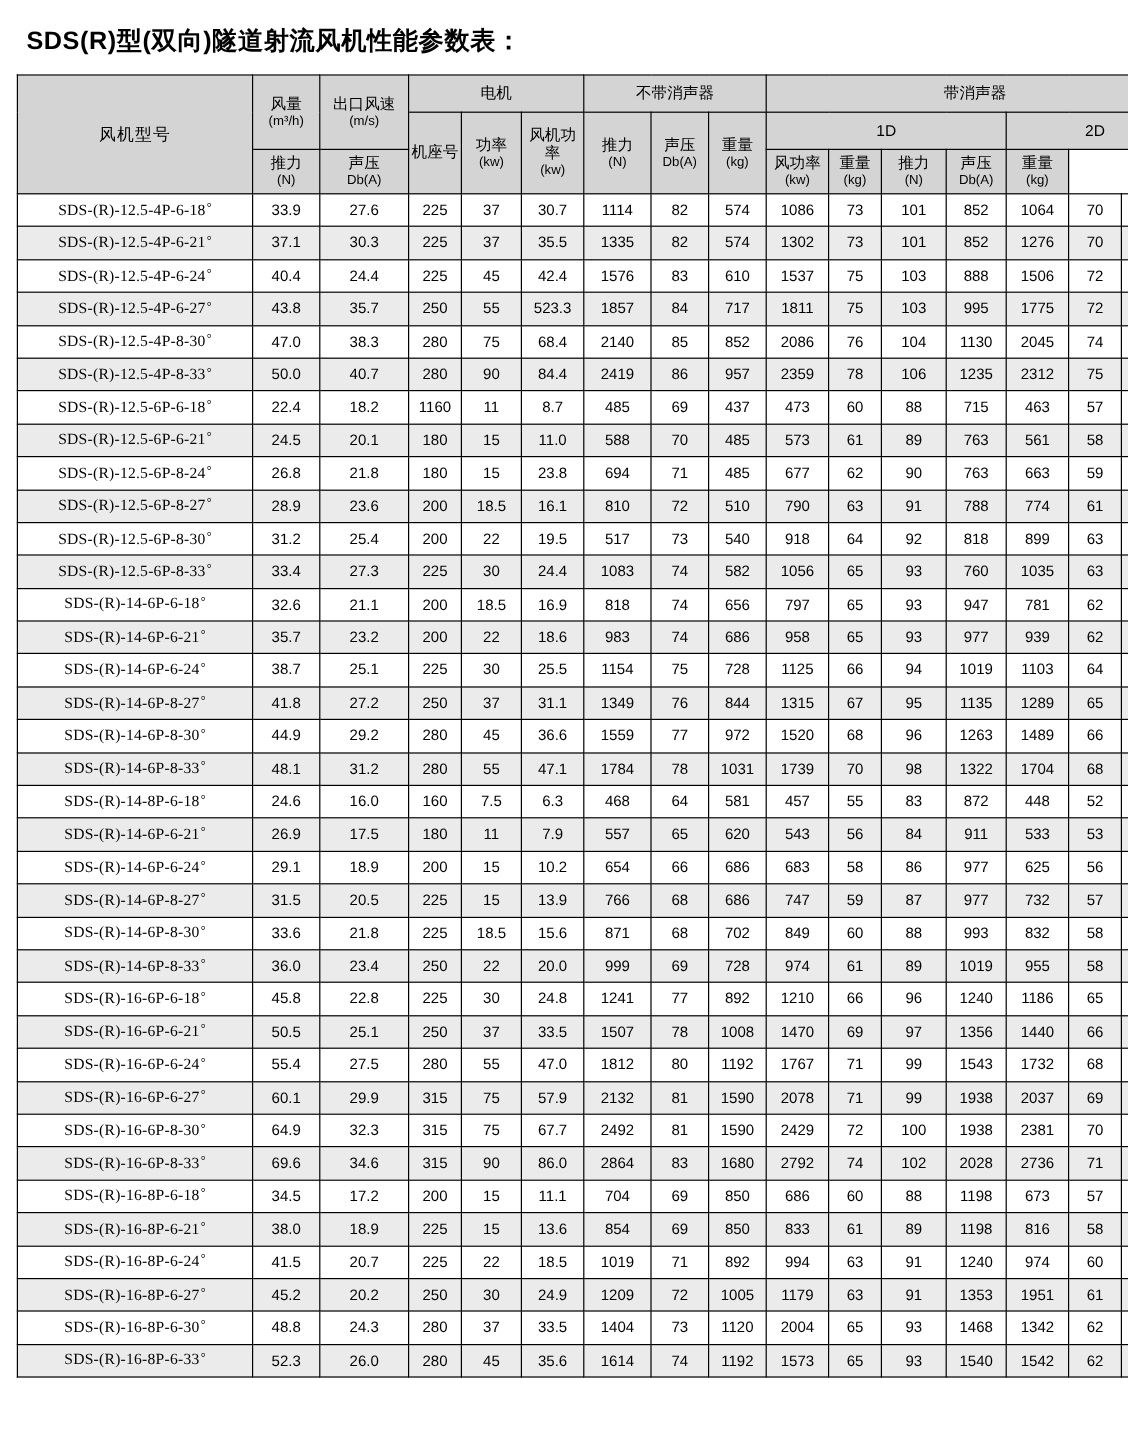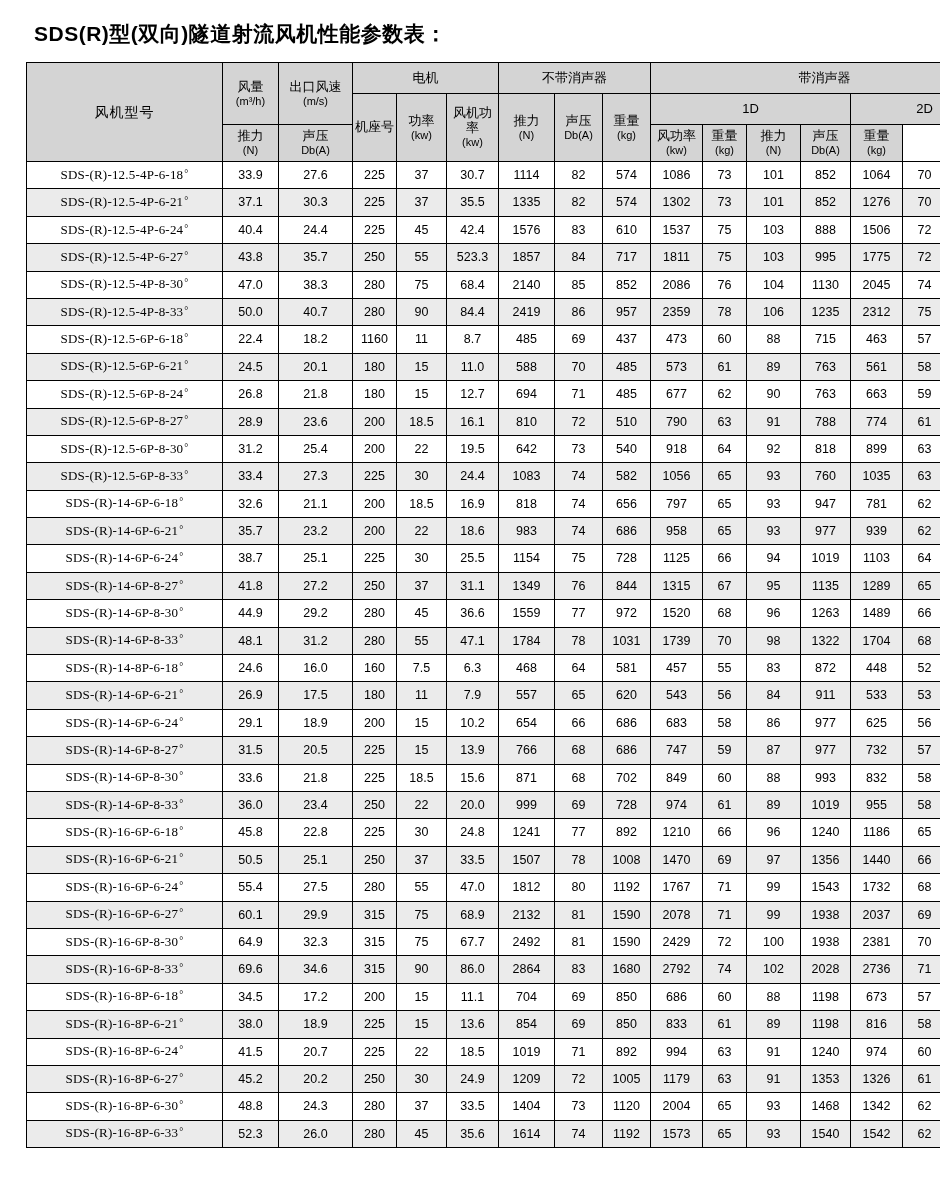--- a/index.html
+++ b/index.html
@@ -12,21 +12,21 @@
     height: 1194px;
     font-family: "Liberation Sans", sans-serif;
     color: #000000;
     overflow: hidden;
   }
   .page {
     width: 776px;
     height: 1194px;
     position: relative;
     box-sizing: border-box;
-    padding: 0 26px;
+    padding: 0 14px;
   }
   .doc-title {
     font-size: 21px;
     font-weight: bold;
     letter-spacing: 0.5px;
     padding: 20px 0 14px 8px;
     color: #000;
   }
   table.spec {
     border-collapse: collapse;
@@ -320,21 +320,21 @@
           <td>561</td>
           <td>58</td>
           <td>1048</td>
         </tr>
         <tr class="odd">
           <td class="model">SDS-(R)-12.5-6P-8-24<span class="deg">°</span></td>
           <td>26.8</td>
           <td>21.8</td>
           <td>180</td>
           <td>15</td>
-          <td>12.7</td>
+          <td>23.8</td>
           <td>694</td>
           <td>71</td>
           <td>485</td>
           <td>677</td>
           <td>62</td>
           <td>90</td>
           <td>763</td>
           <td>663</td>
           <td>59</td>
           <td>1048</td>
@@ -357,21 +357,21 @@
           <td>61</td>
           <td>1073</td>
         </tr>
         <tr class="odd">
           <td class="model">SDS-(R)-12.5-6P-8-30<span class="deg">°</span></td>
           <td>31.2</td>
           <td>25.4</td>
           <td>200</td>
           <td>22</td>
           <td>19.5</td>
-          <td>642</td>
+          <td>517</td>
           <td>73</td>
           <td>540</td>
           <td>918</td>
           <td>64</td>
           <td>92</td>
           <td>818</td>
           <td>899</td>
           <td>63</td>
           <td>1103</td>
         </tr>
@@ -662,21 +662,21 @@
           <td>1732</td>
           <td>68</td>
           <td>1983</td>
         </tr>
         <tr class="even">
           <td class="model">SDS-(R)-16-6P-6-27<span class="deg">°</span></td>
           <td>60.1</td>
           <td>29.9</td>
           <td>315</td>
           <td>75</td>
-          <td>68.9</td>
+          <td>57.9</td>
           <td>2132</td>
           <td>81</td>
           <td>1590</td>
           <td>2078</td>
           <td>71</td>
           <td>99</td>
           <td>1938</td>
           <td>2037</td>
           <td>69</td>
           <td>2378</td>
@@ -778,21 +778,21 @@
           <td>250</td>
           <td>30</td>
           <td>24.9</td>
           <td>1209</td>
           <td>72</td>
           <td>1005</td>
           <td>1179</td>
           <td>63</td>
           <td>91</td>
           <td>1353</td>
-          <td>1326</td>
+          <td>1951</td>
           <td>61</td>
           <td>1793</td>
         </tr>
         <tr class="odd">
           <td class="model">SDS-(R)-16-8P-6-30<span class="deg">°</span></td>
           <td>48.8</td>
           <td>24.3</td>
           <td>280</td>
           <td>37</td>
           <td>33.5</td>

